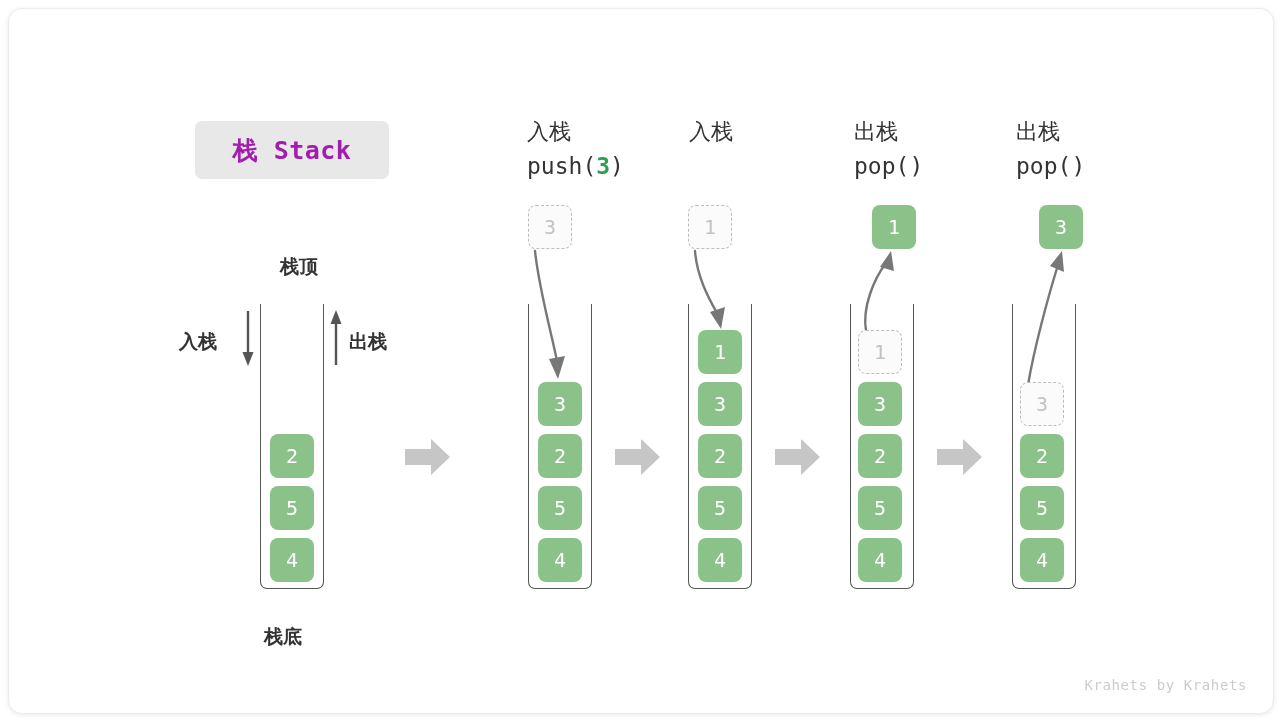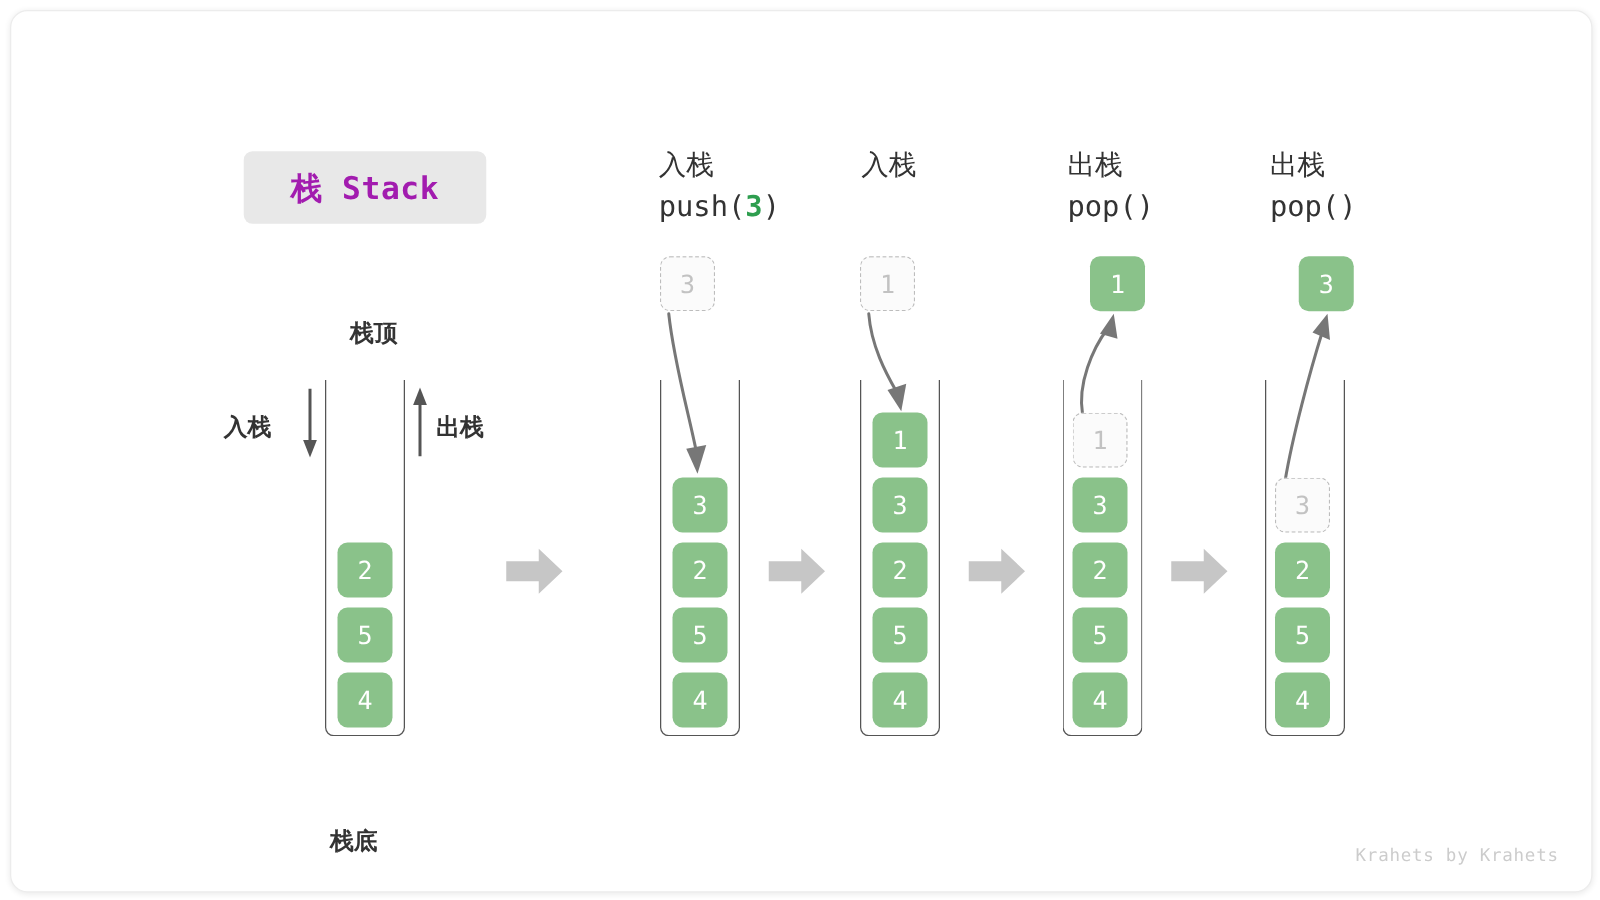--- a/index.html
+++ b/index.html
@@ -115,21 +115,21 @@
 <body>
 
 <div id="card">
 
   <div id="title-badge" class="abs">栈 Stack</div>
 
   <div class="abs" style="left:0; top:0;">
 
     <div class="abs cn-label" style="left:271px; top:245px;">栈顶</div>
 
-    <div class="abs cn-label" style="left:255px; top:615px;margin-top:36px;">栈底</div>
+    <div class="abs cn-label" style="left:255px; top:615px;">栈底</div>
 
     <div class="abs cn-label" style="left:170px; top:320px;">入栈</div>
     <div class="abs" style="left:230px; top:300px;">
       <svg width="18" height="60" viewBox="0 0 18 60">
         <line x1="9" y1="2" x2="9" y2="46" stroke="#555" stroke-width="2.4"></line>
         <path d="M9 57 L3.5 43 L14.5 43 Z" fill="#555"></path>
       </svg>
     </div>
 
     <div class="abs cn-label" style="left:340px; top:320px;">出栈</div>

